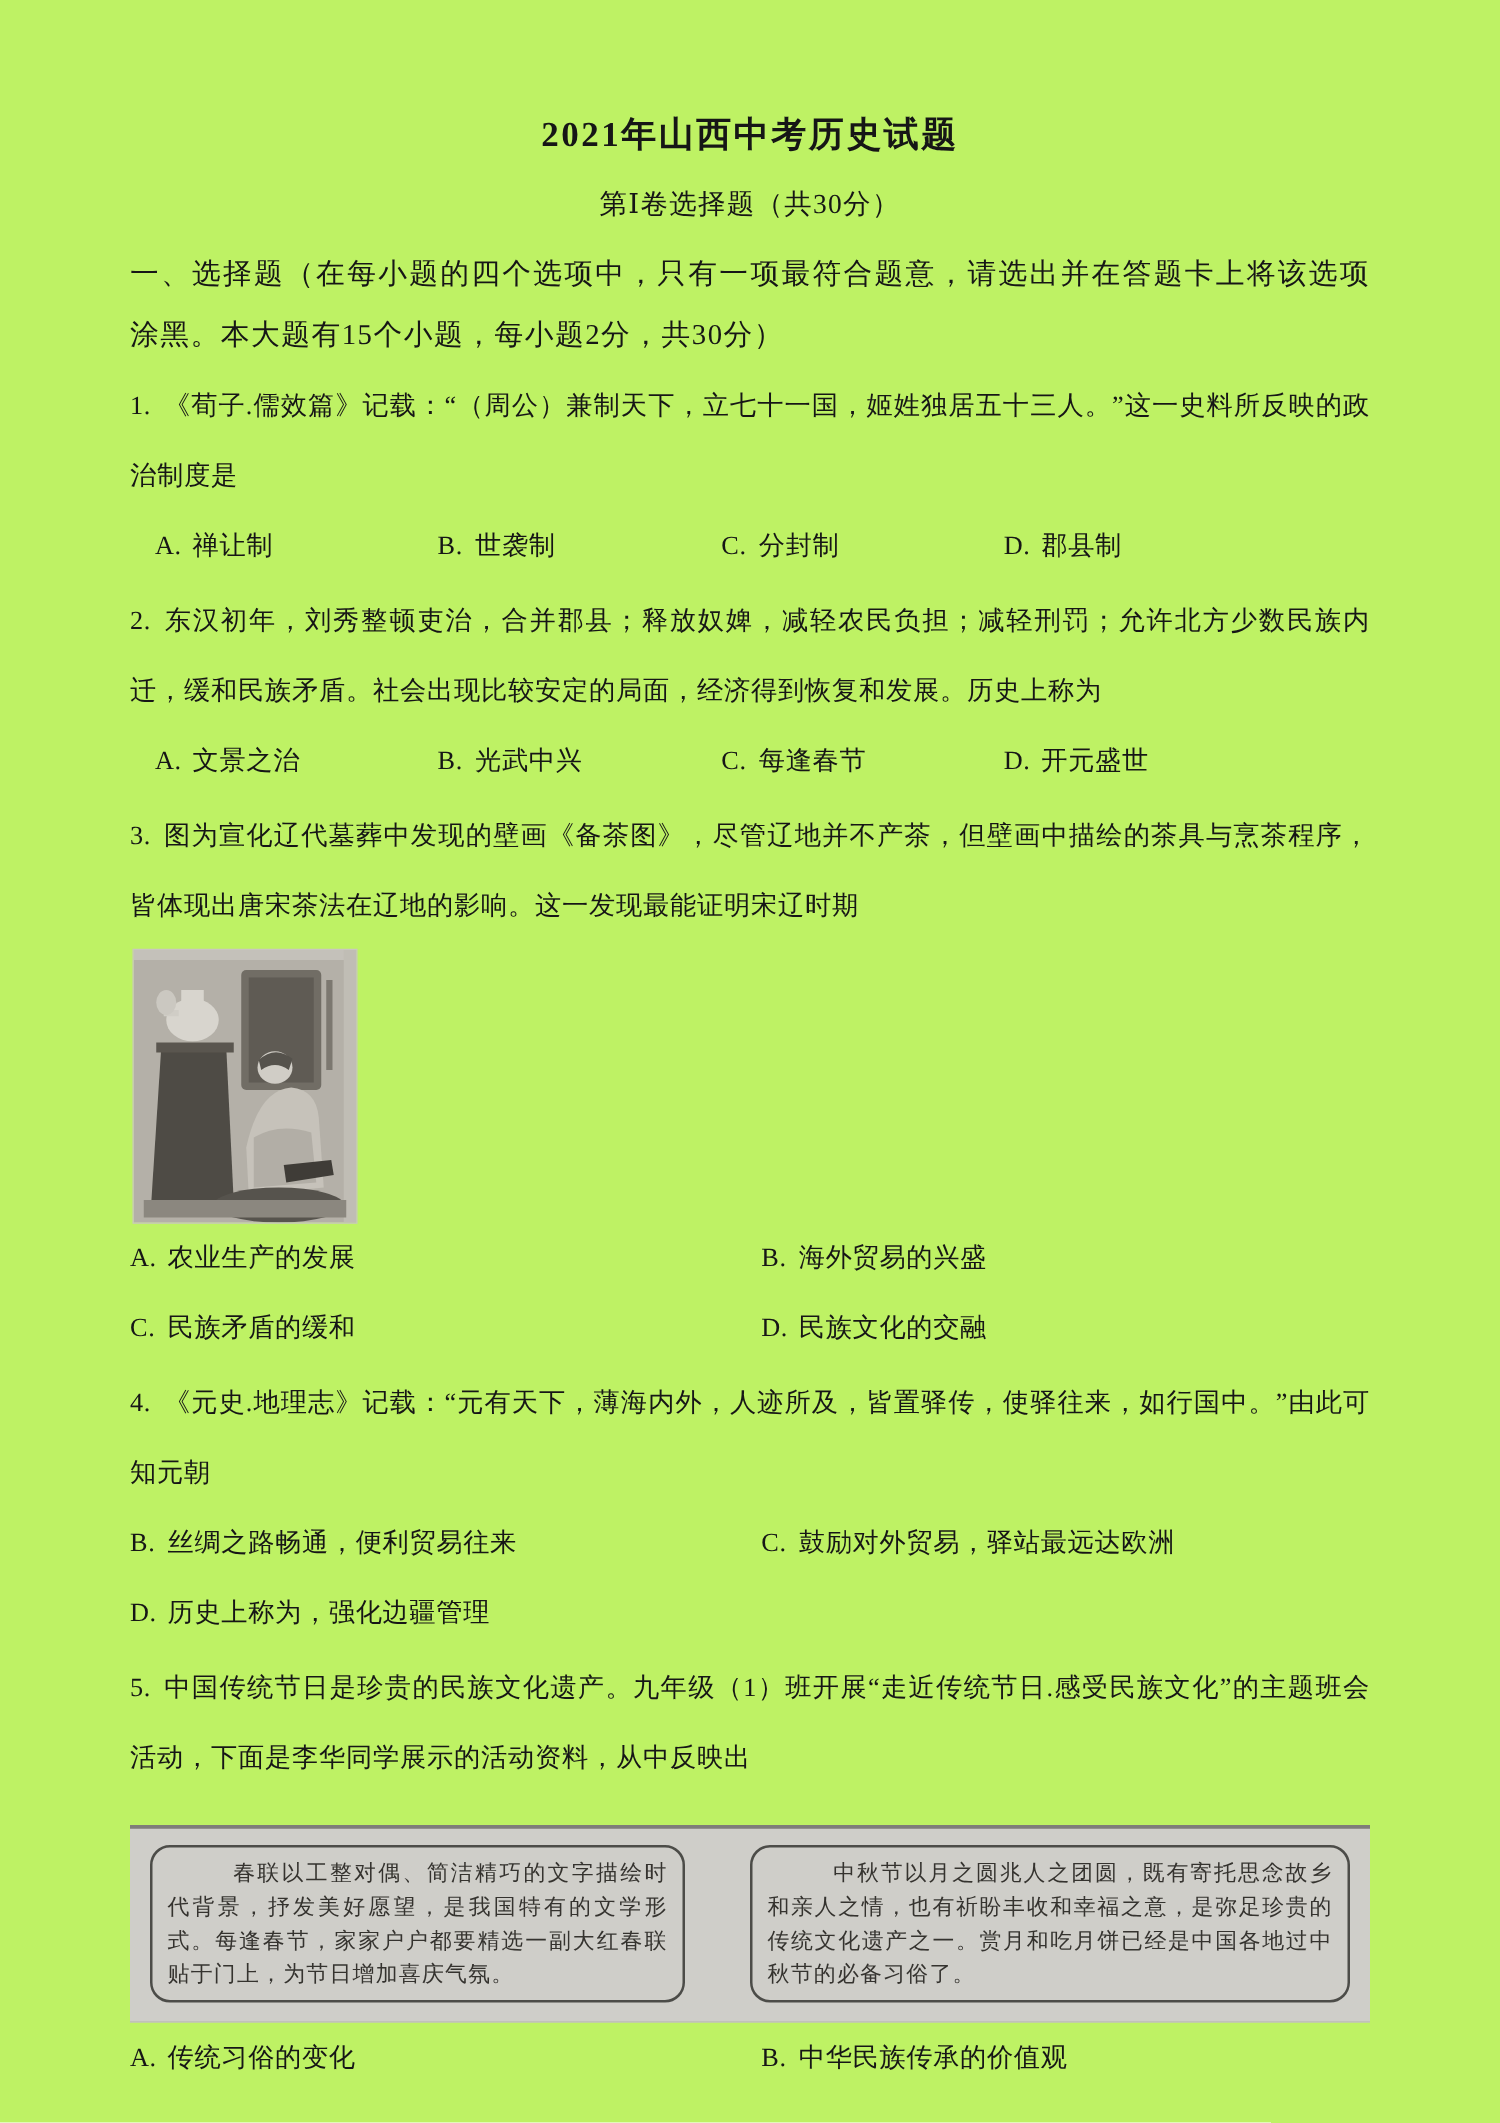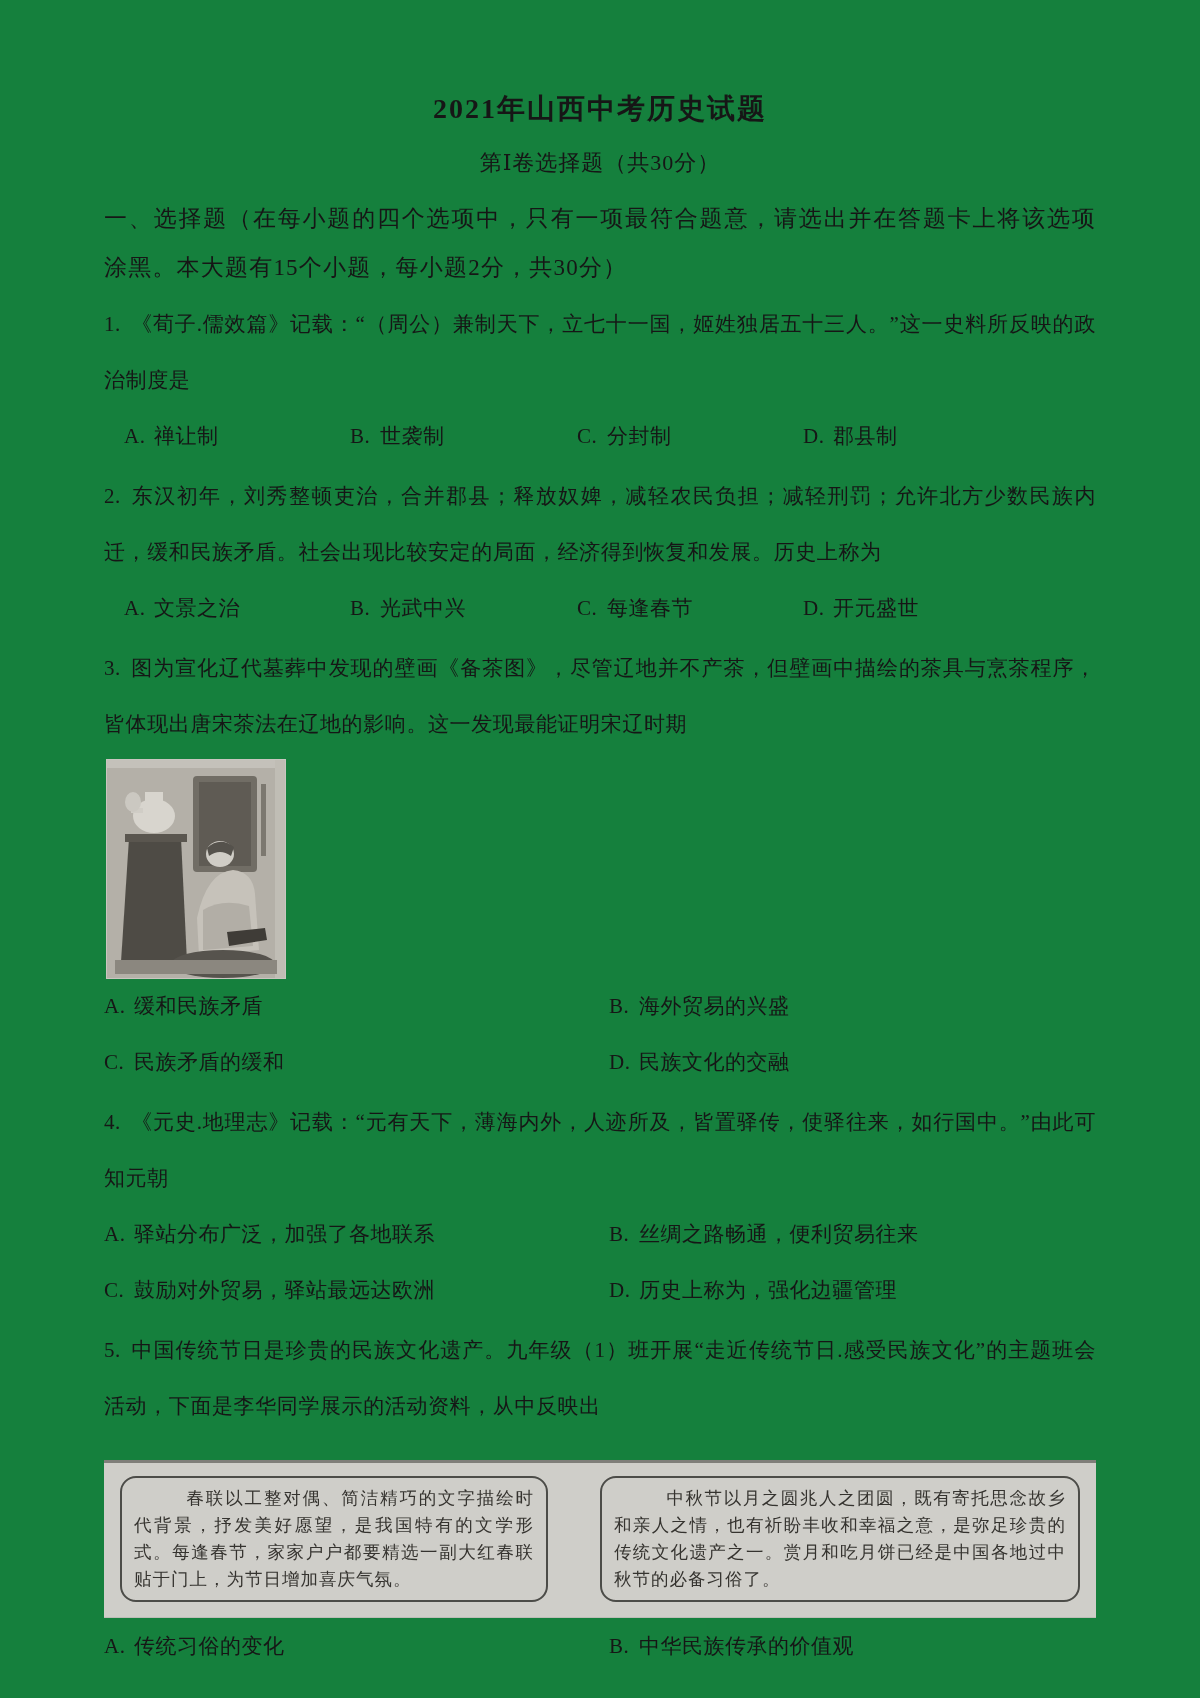--- a/index.html
+++ b/index.html
@@ -2,21 +2,21 @@
 <html lang="zh"><head>
 <meta charset="utf-8">
 <style>
   * { margin:0; padding:0; box-sizing:border-box; }
   html,body { background:#ffffff; }
   .page {
     position:relative;
     width:1200px;
     height:1698px;
     margin:0 auto;
-    background:#15803d;
+    background:#bef264;
     padding:92px 104px 0 104px;
     font-family:"Liberation Serif","DejaVu Serif",serif;
     color:#161616;
     overflow:hidden;
   }
   .title {
     font-size:28px;
     font-weight:bold;
     text-align:center;
     letter-spacing:2px;
@@ -137,31 +137,30 @@
         <ellipse cx="113" cy="94" rx="14" ry="13" fill="#d0cdc6"></ellipse>
         <path d="M100 88 Q113 76 127 87 L124 96 Q113 88 102 96 Z" fill="#55524c"></path>
         <path d="M90 158 Q100 112 126 110 Q146 112 148 134 L152 190 L92 196 Z" fill="#c6c2ba"></path>
         <path d="M96 150 Q116 138 142 146 L146 186 L96 190 Z" fill="#b2aea6"></path>
         <path d="M120 172 L158 168 L160 180 L122 186 Z" fill="#3f3c37"></path>
         <ellipse cx="116" cy="204" rx="52" ry="14" fill="#56534d"></ellipse>
         <rect x="8" y="200" width="162" height="14" fill="#8b877f"></rect>
       </svg>
     </div>
     <div class="options cols-2">
-      <div class="option"><span class="opt-label">A.</span><span>缓和民族矛盾</span></div>
+      <div class="option"><span class="opt-label">A.</span><span>农业生产的发展</span></div>
       <div class="option"><span class="opt-label">B.</span><span>海外贸易的兴盛</span></div>
       <div class="option"><span class="opt-label">C.</span><span>民族矛盾的缓和</span></div>
       <div class="option"><span class="opt-label">D.</span><span>民族文化的交融</span></div>
     </div>
   </div>
 
   <div class="question">
     <p class="q-text"><span class="q-num">4.</span><span>《元史.地理志》记载：“元有天下，薄海内外，人迹所及，皆置驿传，使驿往来，如行国中。”由此可知元朝</span></p>
     <div class="options cols-2">
-      <div class="option"><span class="opt-label">A.</span><span>驿站分布广泛，加强了各地联系</span></div>
       <div class="option"><span class="opt-label">B.</span><span>丝绸之路畅通，便利贸易往来</span></div>
       <div class="option"><span class="opt-label">C.</span><span>鼓励对外贸易，驿站最远达欧洲</span></div>
       <div class="option"><span class="opt-label">D.</span><span>历史上称为，强化边疆管理</span></div>
     </div>
   </div>
 
   <div class="question">
     <p class="q-text"><span class="q-num">5.</span><span>中国传统节日是珍贵的民族文化遗产。九年级（1）班开展“走近传统节日.感受民族文化”的主题班会活动，下面是李华同学展示的活动资料，从中反映出</span></p>
     <div class="cards-strip">
       <div class="card card-left">春联以工整对偶、简洁精巧的文字描绘时代背景，抒发美好愿望，是我国特有的文学形式。每逢春节，家家户户都要精选一副大红春联贴于门上，为节日增加喜庆气氛。</div>

